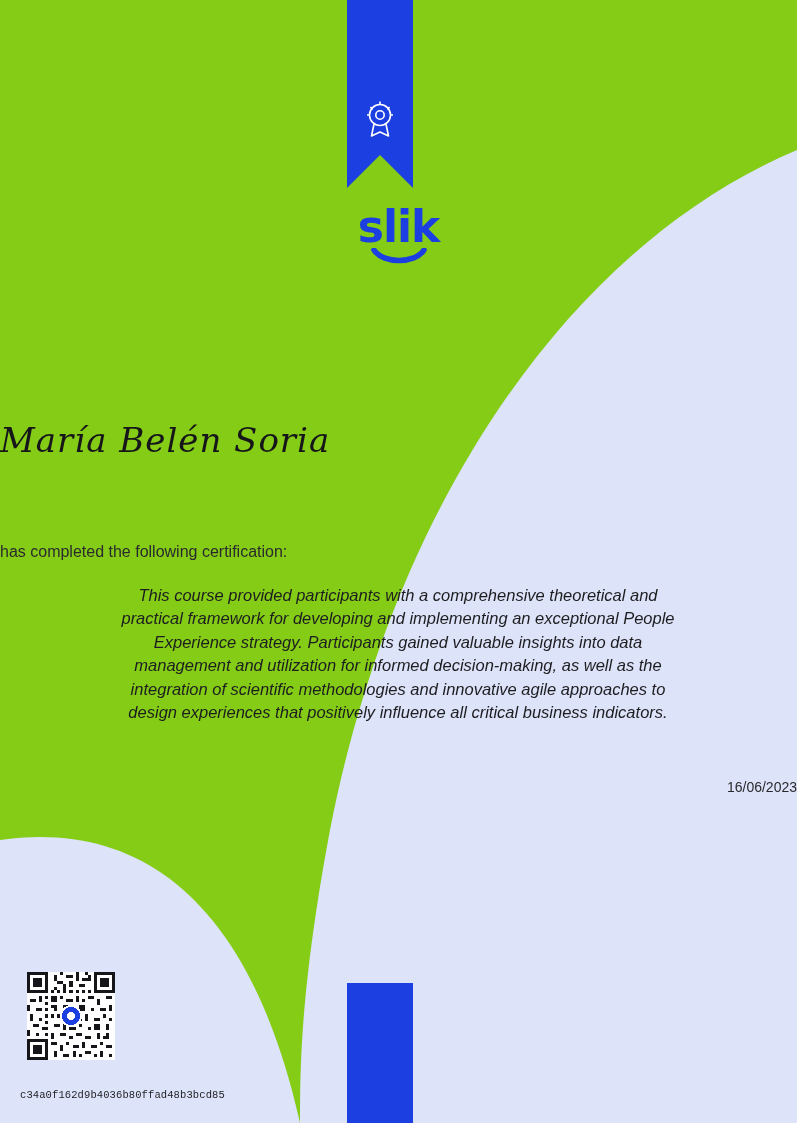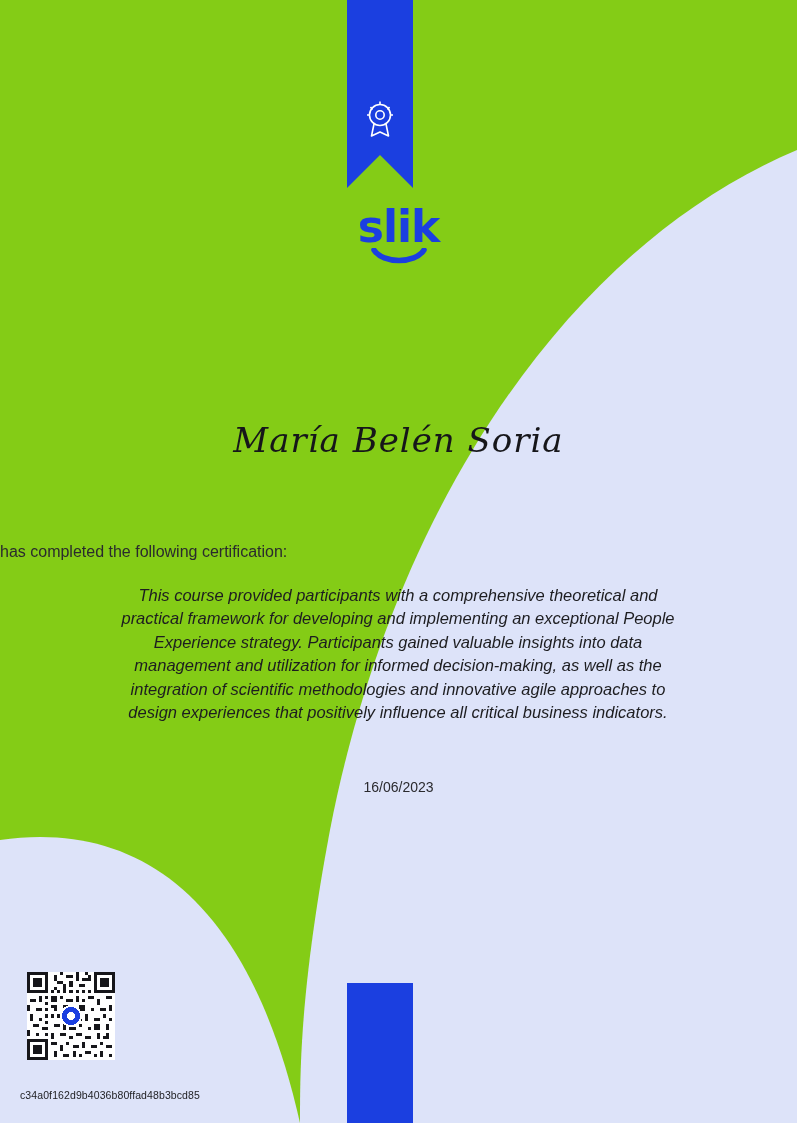--- a/index.html
+++ b/index.html
@@ -97,21 +97,21 @@
     font-weight: bold;
     color: #1b3fe0;
     letter-spacing: -0.3px;
   }
 
   .recipient {
     position: absolute;
     top: 420px;
     left: 0;
     width: 797px;
-    text-align: center;
+    text-align: left;
     font-family: "DejaVu Serif", serif;
     font-style: italic;
     font-size: 34px;
     color: #16161a;
     letter-spacing: 1px;
   }
 
   .subtitle {
     position: absolute;
     top: 543px;
@@ -132,21 +132,21 @@
     font-style: italic;
     line-height: 1.42;
     color: #1d1d20;
   }
 
   .issue-date {
     position: absolute;
     top: 779px;
     left: 0;
     width: 797px;
-    text-align: center;
+    text-align: right;
     font-size: 14px;
     color: #2a2a2e;
   }
 
   .signature-block {
     position: absolute;
     top: 820px;
     left: 0;
     width: 797px;
     text-align: center;
@@ -179,21 +179,21 @@
     background: #ffffff;
   }
   .qr svg { display: block; }
 
   .cert-hash {
     position: absolute;
     left: 20px;
     bottom: 22px;
     font-size: 10.5px;
     color: #1d1d20;
-    font-family: Liberation Sans, sans-serif;
+    font-family: Liberation Mono, monospace;
     z-index: 12;
     letter-spacing: 0.1px;
   }
 </style>
 </head>
 <body>
 
 <div class="certificate">
 
   <svg class="bg-layer" viewBox="0 0 797 1123" preserveAspectRatio="none">

